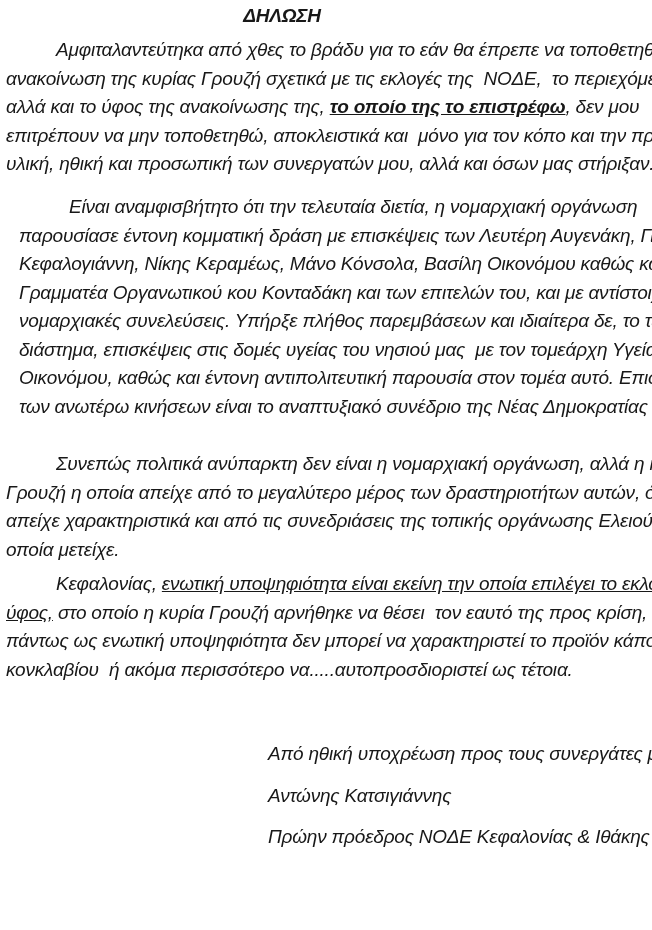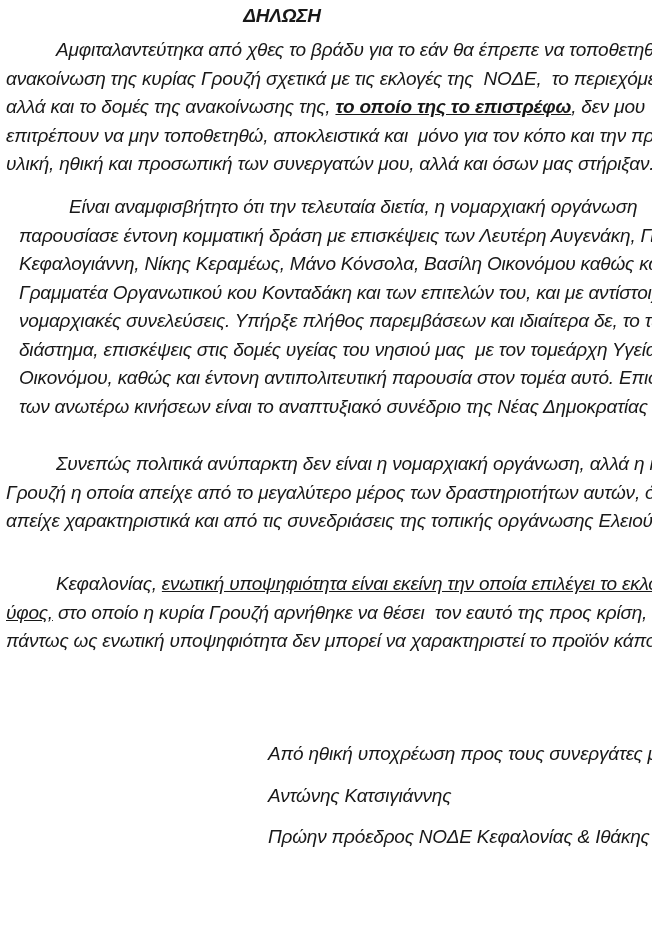--- a/index.html
+++ b/index.html
@@ -60,46 +60,48 @@
 </head>
 <body>
 
 <div class="page" style="color: rgb(24, 24, 24); background: rgb(255, 255, 255);">
 
   <div class="doc-title">ΔΗΛΩΣΗ</div>
 
   <div class="para" id="p1">
       <div class="line"><span>Αμφιταλαντεύτηκα από χθες το βράδυ για το εάν θα έπρεπε να τοποθετηθώ στην</span></div>
       <div class="line"><span>ανακοίνωση της κυρίας Γρουζή σχετικά με τις εκλογές της  ΝΟΔΕ,  το περιεχόμενο όμως</span></div>
-      <div class="line"><span>αλλά και το δομές της ανακοίνωσης της, </span><span class="b u">το οποίο της το επιστρέφω</span><span>, δεν μου</span></div>
+      <div class="line"><span>αλλά και το ύφος της ανακοίνωσης της, </span><span class="b u">το οποίο της το επιστρέφω</span><span>, δεν μου</span></div>
       <div class="line"><span>επιτρέπουν να μην τοποθετηθώ, αποκλειστικά και  μόνο για τον κόπο και την προσπάθεια</span></div>
       <div class="line"><span>υλική, ηθική και προσωπική των συνεργατών μου, αλλά και όσων μας στήριξαν.</span></div>
     </div>
 
   <div class="para" id="p2">
       <div class="line"><span>Είναι αναμφισβήτητο ότι την τελευταία διετία, η νομαρχιακή οργάνωση</span></div>
       <div class="line"><span>παρουσίασε έντονη κομματική δράση με επισκέψεις των Λευτέρη Αυγενάκη, Γιάννη</span></div>
       <div class="line"><span>Κεφαλογιάννη, Νίκης Κεραμέως, Μάνο Κόνσολα, Βασίλη Οικονόμου καθώς και του</span></div>
       <div class="line"><span>Γραμματέα Οργανωτικού κου Κονταδάκη και των επιτελών του, και με αντίστοιχες</span></div>
       <div class="line"><span>νομαρχιακές συνελεύσεις. Υπήρξε πλήθος παρεμβάσεων και ιδιαίτερα δε, το τελευταίο</span></div>
       <div class="line"><span>διάστημα, επισκέψεις στις δομές υγείας του νησιού μας  με τον τομεάρχη Υγείας Βασίλη</span></div>
       <div class="line"><span>Οικονόμου, καθώς και έντονη αντιπολιτευτική παρουσία στον τομέα αυτό. Επιστέγασμα</span></div>
       <div class="line"><span>των ανωτέρω κινήσεων είναι το αναπτυξιακό συνέδριο της Νέας Δημοκρατίας για το νομό</span></div>
     </div>
 
   <div class="para" id="p3">
       <div class="line"><span>Συνεπώς πολιτικά ανύπαρκτη δεν είναι η νομαρχιακή οργάνωση, αλλά η κυρία</span></div>
       <div class="line"><span>Γρουζή η οποία απείχε από το μεγαλύτερο μέρος των δραστηριοτήτων αυτών, όπως</span></div>
       <div class="line"><span>απείχε χαρακτηριστικά και από τις συνεδριάσεις της τοπικής οργάνωσης Ελειού στην</span></div>
+      <div class="line"><span>οποία μετείχε.</span></div>
     </div>
 
   <div class="para" id="p4">
       <div class="line"><span>Κεφαλονίας, </span><span class="u">ενωτική υποψηφιότητα είναι εκείνη την οποία επιλέγει το εκλογικό</span></div>
       <div class="line"><span class="u">ύφος,</span><span> στο οποίο η κυρία Γρουζή αρνήθηκε να θέσει  τον εαυτό της προς κρίση, και</span></div>
       <div class="line"><span>πάντως ως ενωτική υποψηφιότητα δεν μπορεί να χαρακτηριστεί το προϊόν κάποιου</span></div>
+      <div class="line"><span>κονκλαβίου  ή ακόμα περισσότερο να.....αυτοπροσδιοριστεί ως τέτοια.</span></div>
     </div>
 
   <div class="closing">
     <div class="sig-line">Από ηθική υποχρέωση προς τους συνεργάτες μου</div>
     <div class="sig-line">Αντώνης Κατσιγιάννης</div>
     <div class="sig-line">Πρώην πρόεδρος ΝΟΔΕ Κεφαλονίας &amp; Ιθάκης</div>
   </div>
 
 </div>
 

